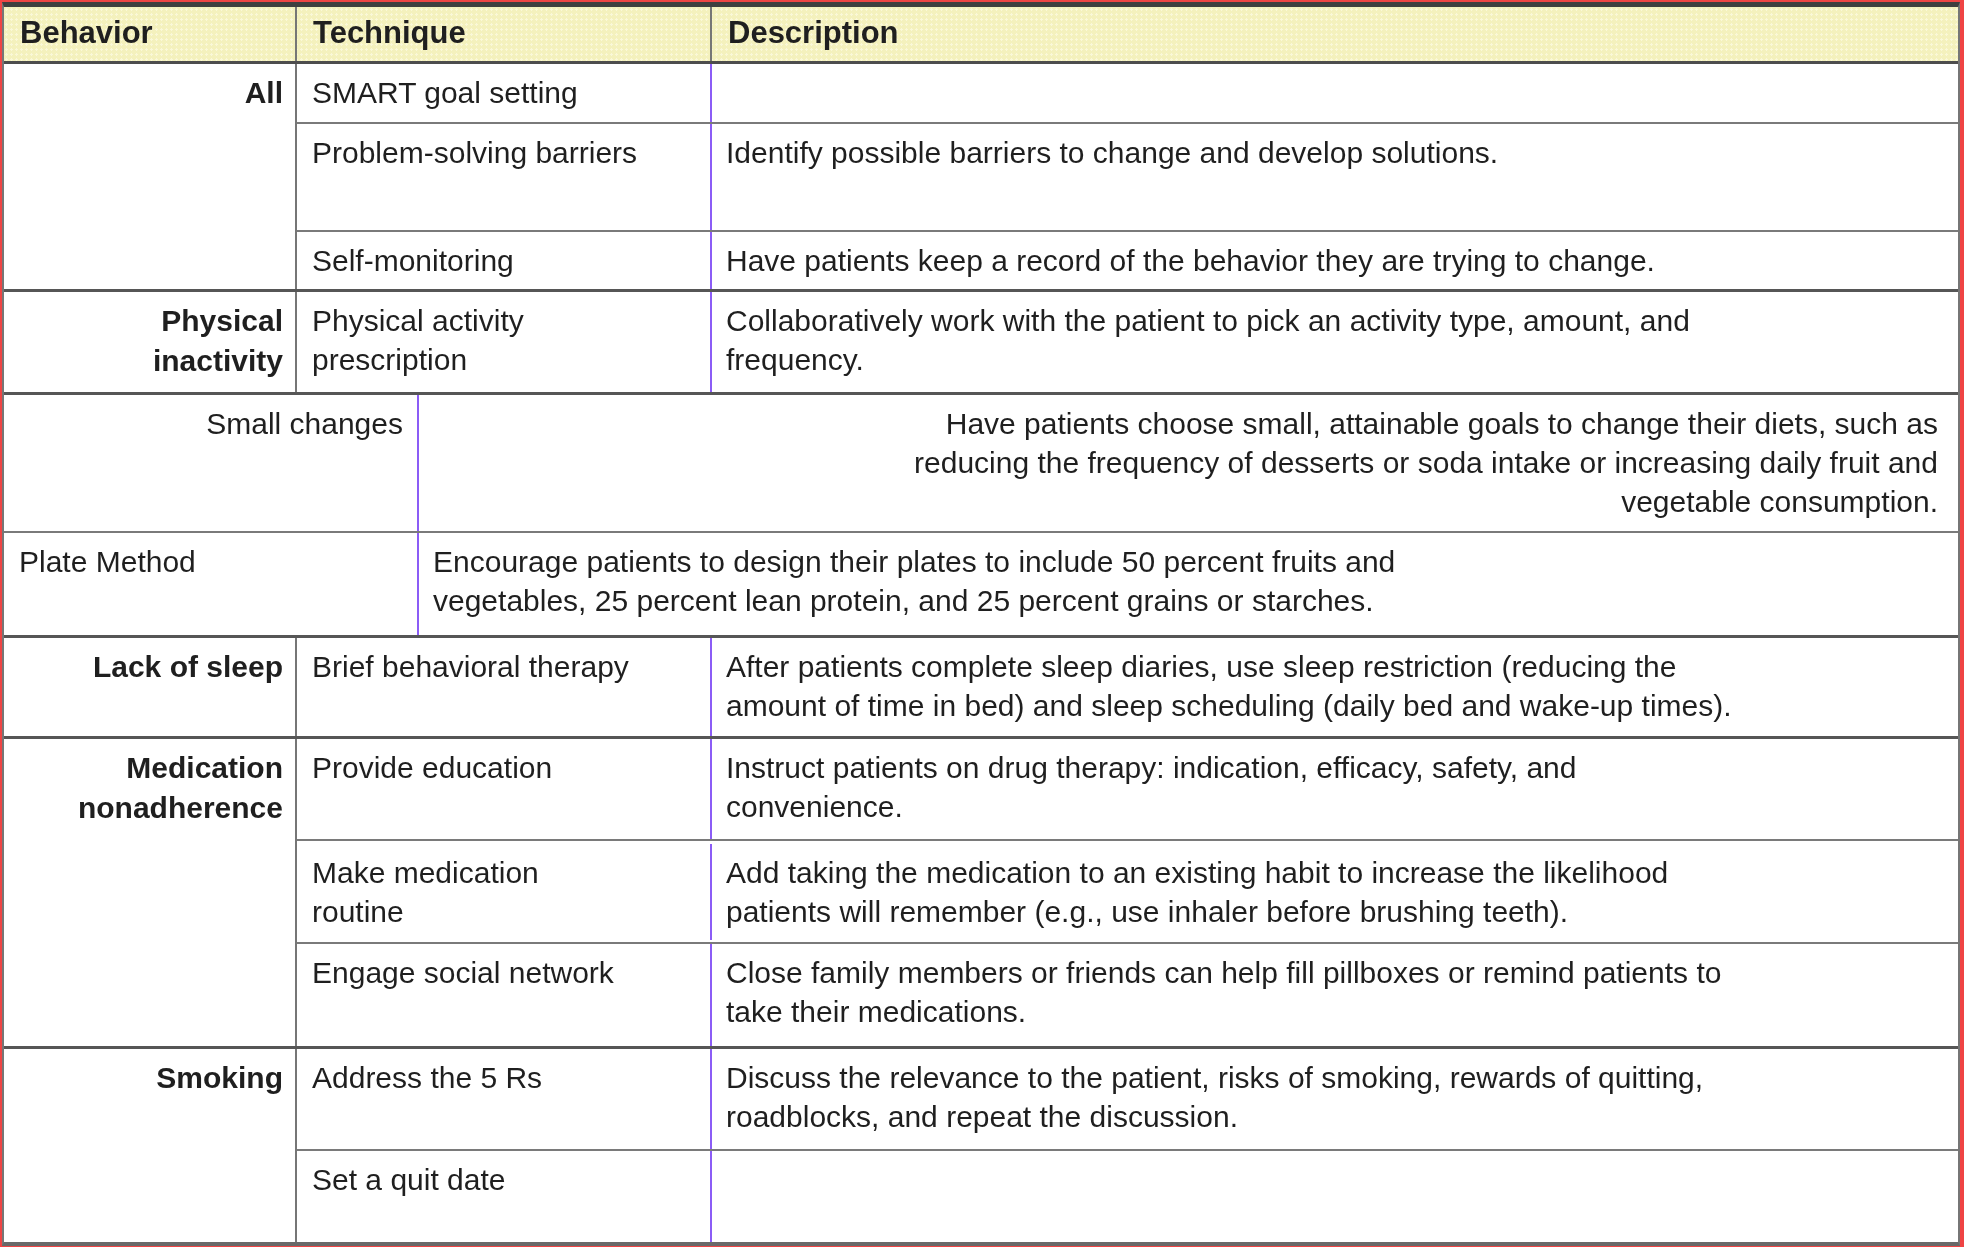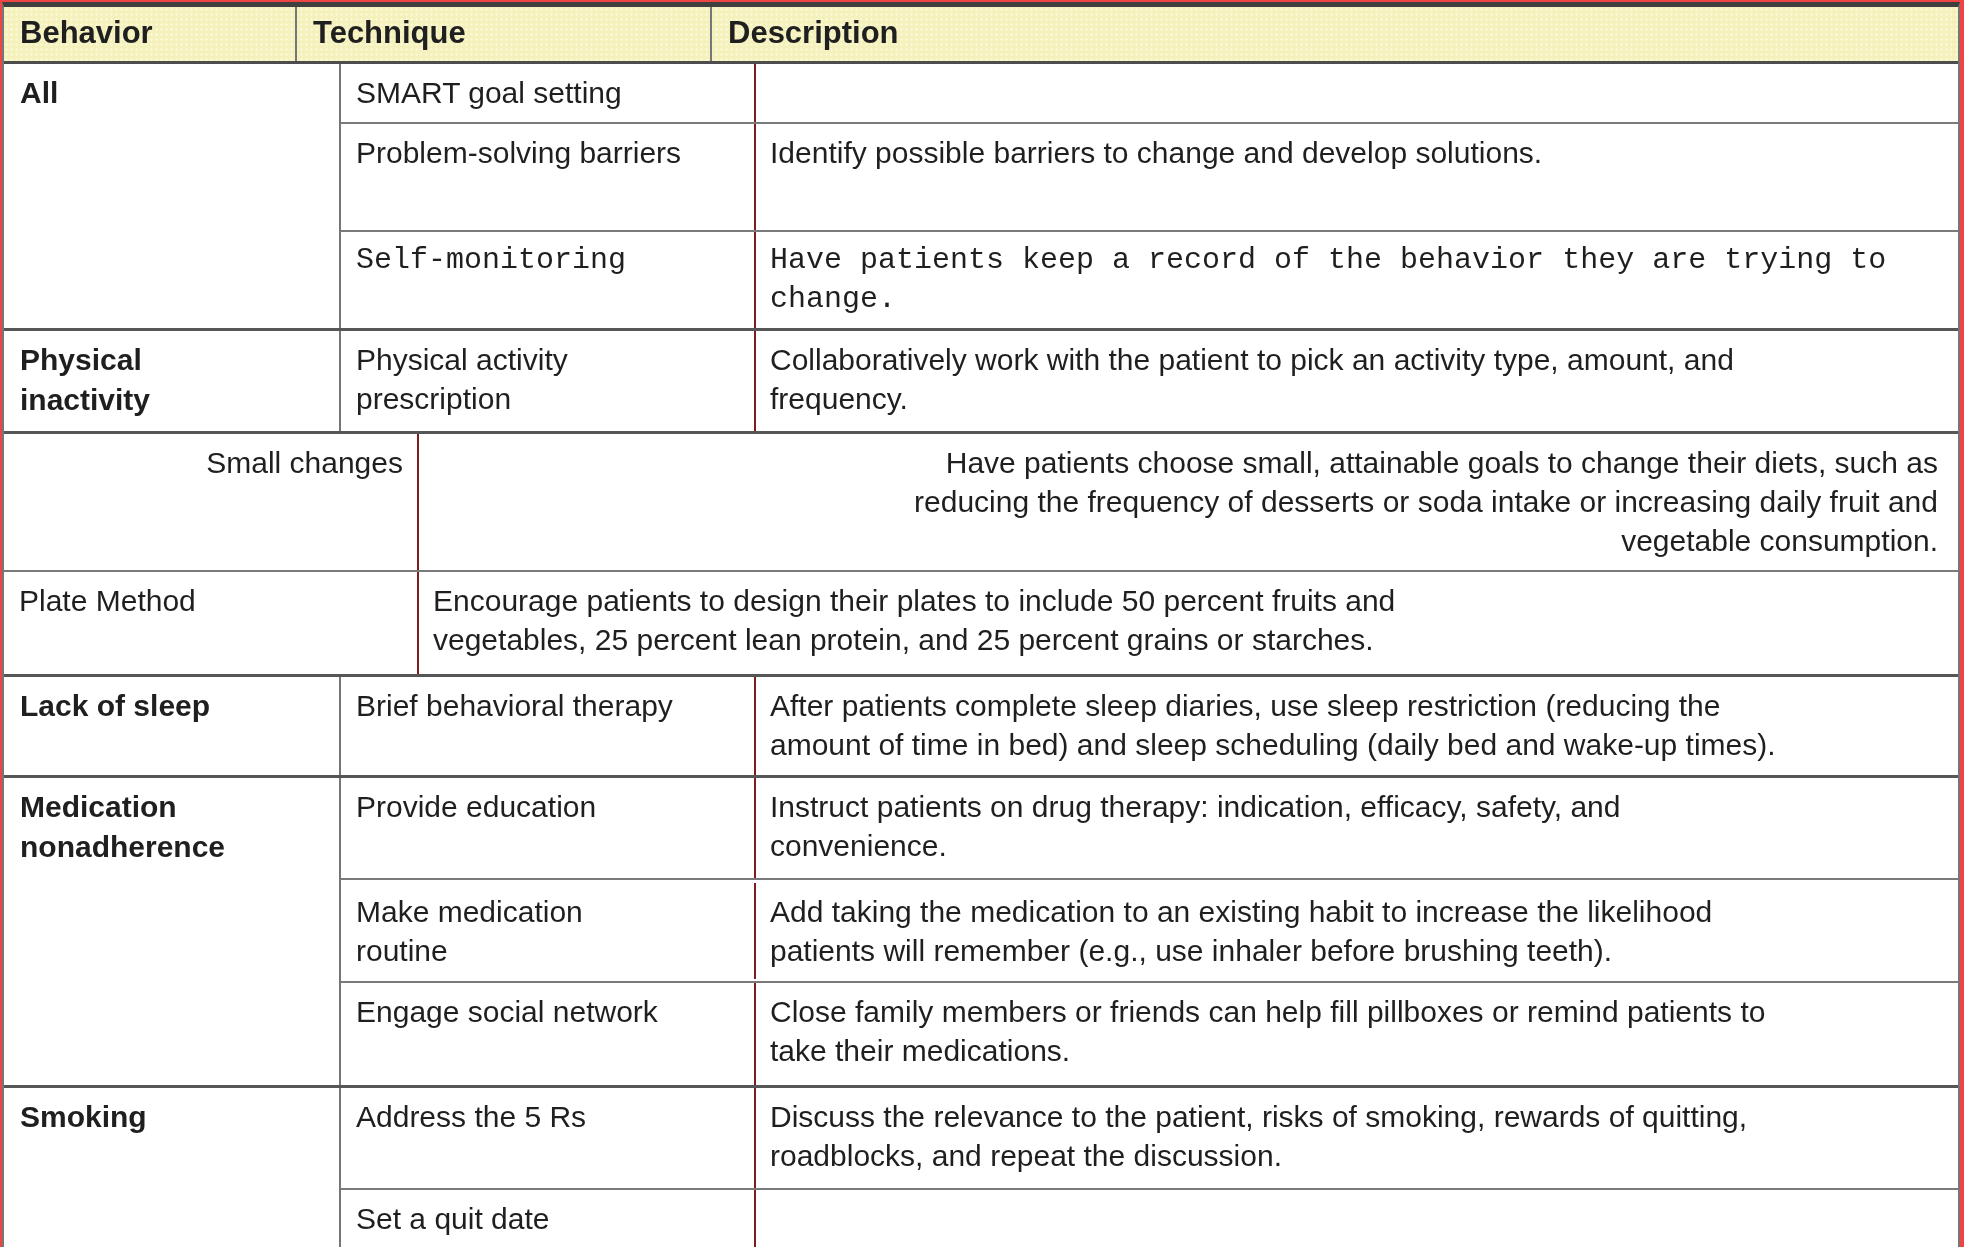--- a/index.html
+++ b/index.html
@@ -52,45 +52,46 @@
   }
   .col-b { width: 293px; }
   .col-t { width: 415px; }
   .col-d { flex: 1; }
   .header .col-b, .header .col-t { border-right: 2px solid #767676; }
   
   .body { display: flex; flex-direction: column; flex: 1; }
   .group { display: flex; align-items: stretch; }
   .group + .group { border-top: 3px solid #565656; }
   .behavior-cell {
-    width: 337px;
+    width: 293px;
     box-sizing: border-box;
     border-right: 2px solid #767676;
     font-weight: bold;
     font-size: 30px;
     line-height: 40px;
     padding: 9px 12px 9px 16px;
     white-space: pre-line;
+    text-align: right;
   }
   .group-rows {
     flex: 1;
     display: flex;
     flex-direction: column;
   }
   .technique-row {
     display: flex;
     box-sizing: border-box;
     align-items: stretch;
   }
   .technique-row + .technique-row { border-top: 2px solid #7a7a7a; }
   .technique-row:last-child { flex: 1; }
   .technique-cell {
     width: 415px;
     box-sizing: border-box;
-    border-right: 2px solid #7f1d1d;
+    border-right: 2px solid #8b5cf6;
     font-size: 30px;
     line-height: 39px;
     padding: 9px 14px 9px 15px;
     white-space: pre-line;
   }
   .description-cell {
     flex: 1;
     box-sizing: border-box;
     font-size: 30px;
     line-height: 39px;
@@ -115,21 +116,21 @@
     <div class="behavior-cell">All</div>
     <div class="group-rows">
 
     <div class="technique-row" style="min-height: 58px;">
         <div class="technique-cell">SMART goal setting</div>
       </div>
             <div class="technique-row" style="min-height: 108px;">
         <div class="technique-cell">Problem-solving barriers</div>
         <div class="description-cell">Identify possible barriers to change and develop solutions.</div>
       </div>
-            <div class="technique-row" style="min-height: 57px; font-family: Liberation Mono, monospace;">
+            <div class="technique-row" style="min-height: 57px;">
         <div class="technique-cell">Self-monitoring</div>
         <div class="description-cell">Have patients keep a record of the behavior they are trying to change.</div>
       </div>
           </div>
   </div>
         <div class="group">
     <div class="behavior-cell">Physical
 inactivity</div>
     <div class="group-rows">
 

